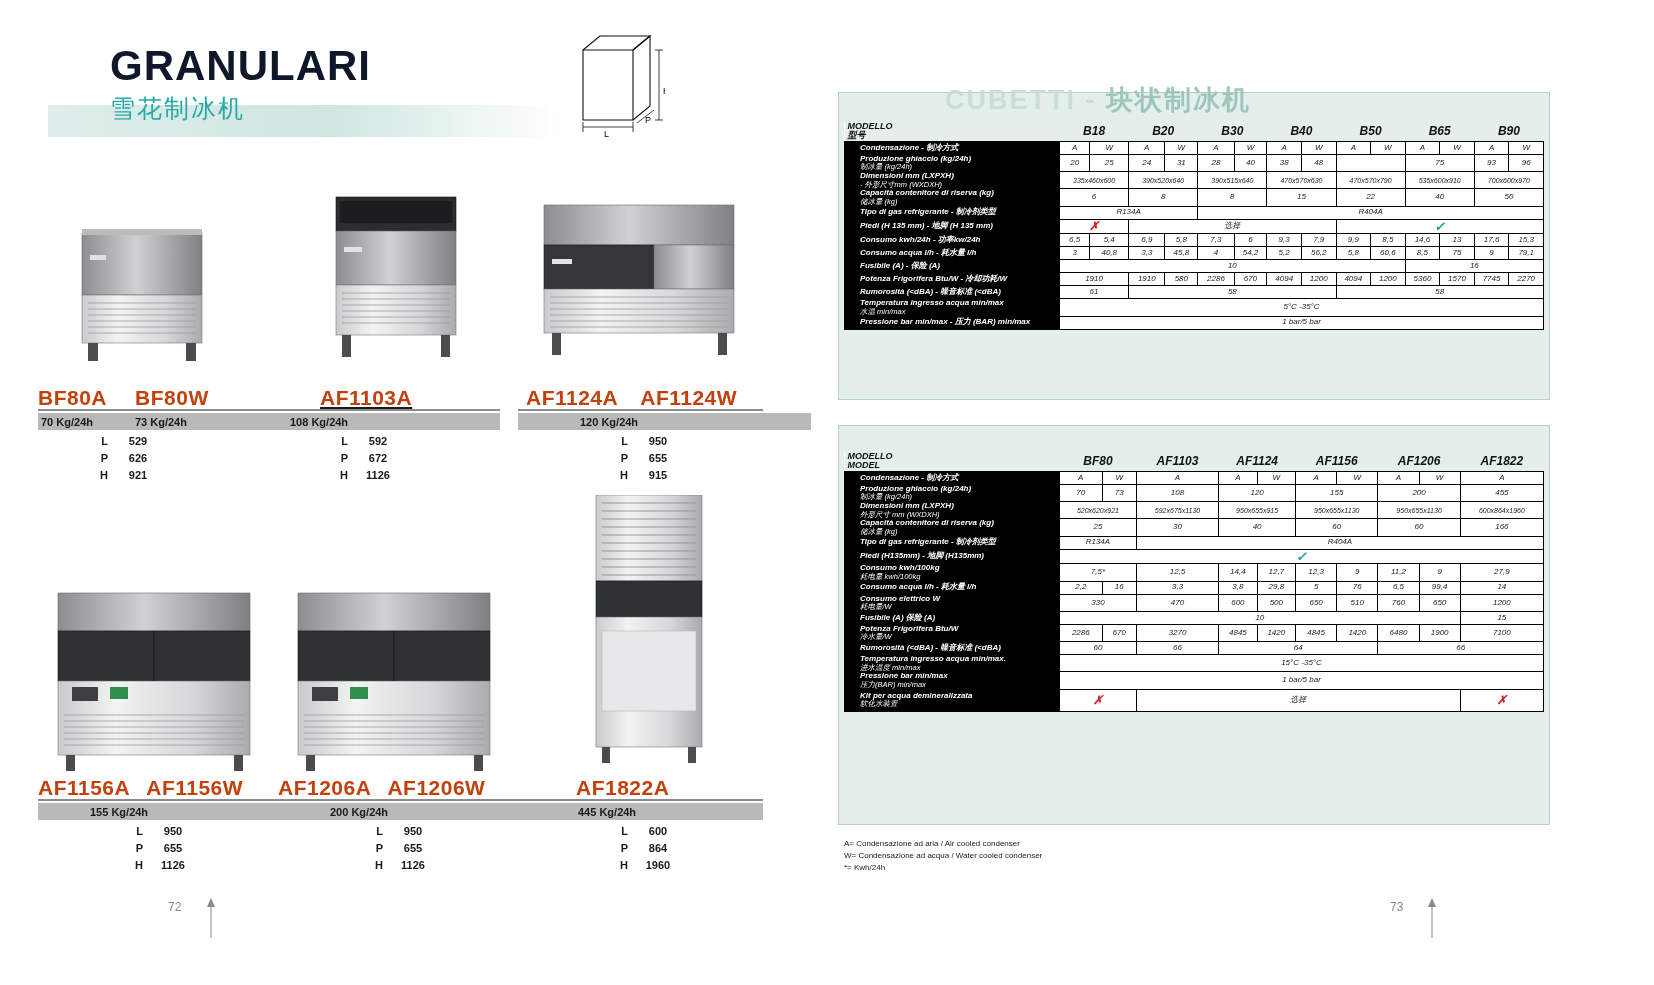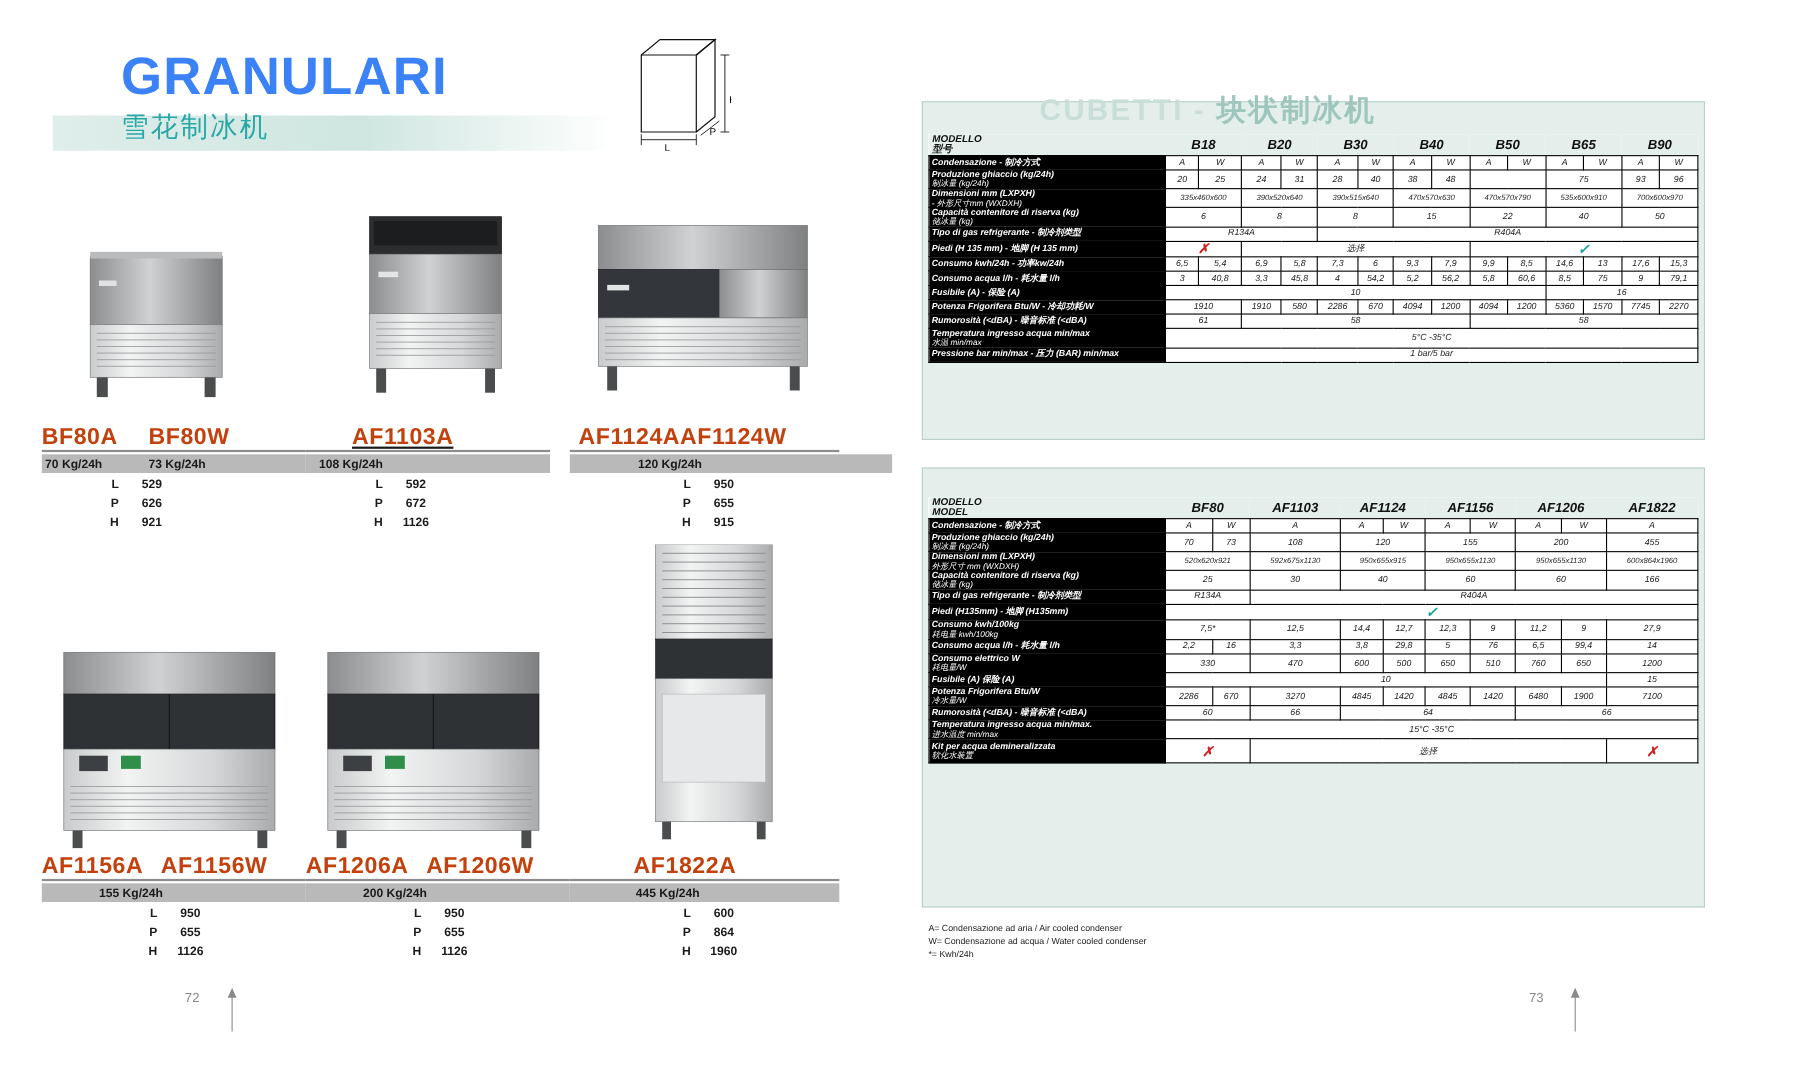--- a/index.html
+++ b/index.html
@@ -12,22 +12,22 @@
     overflow: hidden;
     color: #1a1a1a;
   }
   .page { position:absolute; inset:0; }
 
   
   .left { position:absolute; left:0; top:0; width:830px; height:985px; }
 
   .brand { position:absolute; left:110px; top:42px; }
   .brand .name {
-    font-size: 48px; font-weight: bold; letter-spacing: 1px;
-    color: #3b82f6; font-family:"Liberation Sans", sans-serif;
+    font-size: 42px; font-weight: bold; letter-spacing: 1px;
+    color: #0f172a; font-family:"Liberation Sans", sans-serif;
   }
   .brand .cn {
     font-size: 25px; color:#2aa8a8; margin-top:2px; letter-spacing:2px;
   }
   .greenbar {
     position:absolute; left:48px; top:105px; width:512px; height:32px;
     background: linear-gradient(to right,#dfeeea 0%, #cfe6e0 55%, #ffffff 100%);
     border-radius: 0 16px 16px 0;
   }
 
@@ -72,21 +72,21 @@
   table.spec {
     border-collapse: collapse; width:100%;
     font-size:8px; background:#fff;font-style:italic;
   }
   table.spec td {
     border:1px solid #000; padding:0 2px; height:13px; text-align:center;
     line-height:1.05;
   }
   table.spec td.lbl {
     text-align:left; background:#000; color:#fff; font-weight:bold;
-    font-size:8px; width:215px; padding-left:2px;
+    font-size:8px; width:215px; padding-left:15px;
   }
   table.spec td.lbl .it { display:block; font-weight:normal; font-size:7.5px; }
   table.spec td.hdrmodel {
     background:#e4efec; border:none; font-weight:bold; font-size:9px;
     text-align:left; color:#111; padding-left:3px;
   }
   table.spec td.modelname {
     background:#e4efec; border:none; font-weight:bold; font-size:12px; color:#111;
   }
   .xmark { color:#cc2222; font-weight:bold; font-size:12px; }
@@ -234,21 +234,21 @@
           <line x1="24" y1="124" x2="202" y2="124"></line>
             <line x1="24" y1="130" x2="202" y2="130"></line>
           <line x1="24" y1="136" x2="202" y2="136"></line>
             <line x1="24" y1="142" x2="202" y2="142"></line>
         </g>
         <rect x="26" y="74" width="20" height="5" fill="#e2e4e5"></rect>
         <rect x="26" y="148" width="9" height="22" fill="#4a4c4e"></rect>
         <rect x="192" y="148" width="9" height="22" fill="#4a4c4e"></rect>
       </svg>
       <div class="titlebar" style="left:0; top:200px; width:245px;">
-        <span class="t" style="margin-left:8px; ">AF1124A</span>
+        <span class="t" style="margin-left:8px; margin-right:22px;">AF1124A</span>
         <span class="t">AF1124W</span>
       </div>
       <div class="graybar" style="left:0; top:228px; width:293px;">
         <span class="cap" style="margin-left:62px;">120      Kg/24h</span>
       </div>
       <div class="dims" style="left:40px; top:247px; width:205px;">
         <div class="row">
             <span class="k">L</span>
             <span class="v">950</span>
           </div>
@@ -719,20 +719,27 @@
         </tr>
         <tr>
           <td class="lbl">
             <span>Temperatura ingresso acqua  min/max.</span>
             <span class="it">进水温度 min/max</span>
           </td>
           <td colspan="10">15°C -35°C</td>
         </tr>
         <tr>
           <td class="lbl">
+            <span>Pressione bar min/max</span>
+            <span class="it">压力(BAR) min/max</span>
+          </td>
+          <td colspan="10">1 bar/5 bar</td>
+        </tr>
+        <tr>
+          <td class="lbl">
             <span>Kit per acqua demineralizzata</span>
             <span class="it">软化水装置</span>
           </td>
           <td colspan="2" class="xmark" style="height:22px">✗</td>
           <td colspan="7">选择</td>
           <td class="xmark">✗</td>
         </tr>
       </tbody>
         </table>
     </div>

